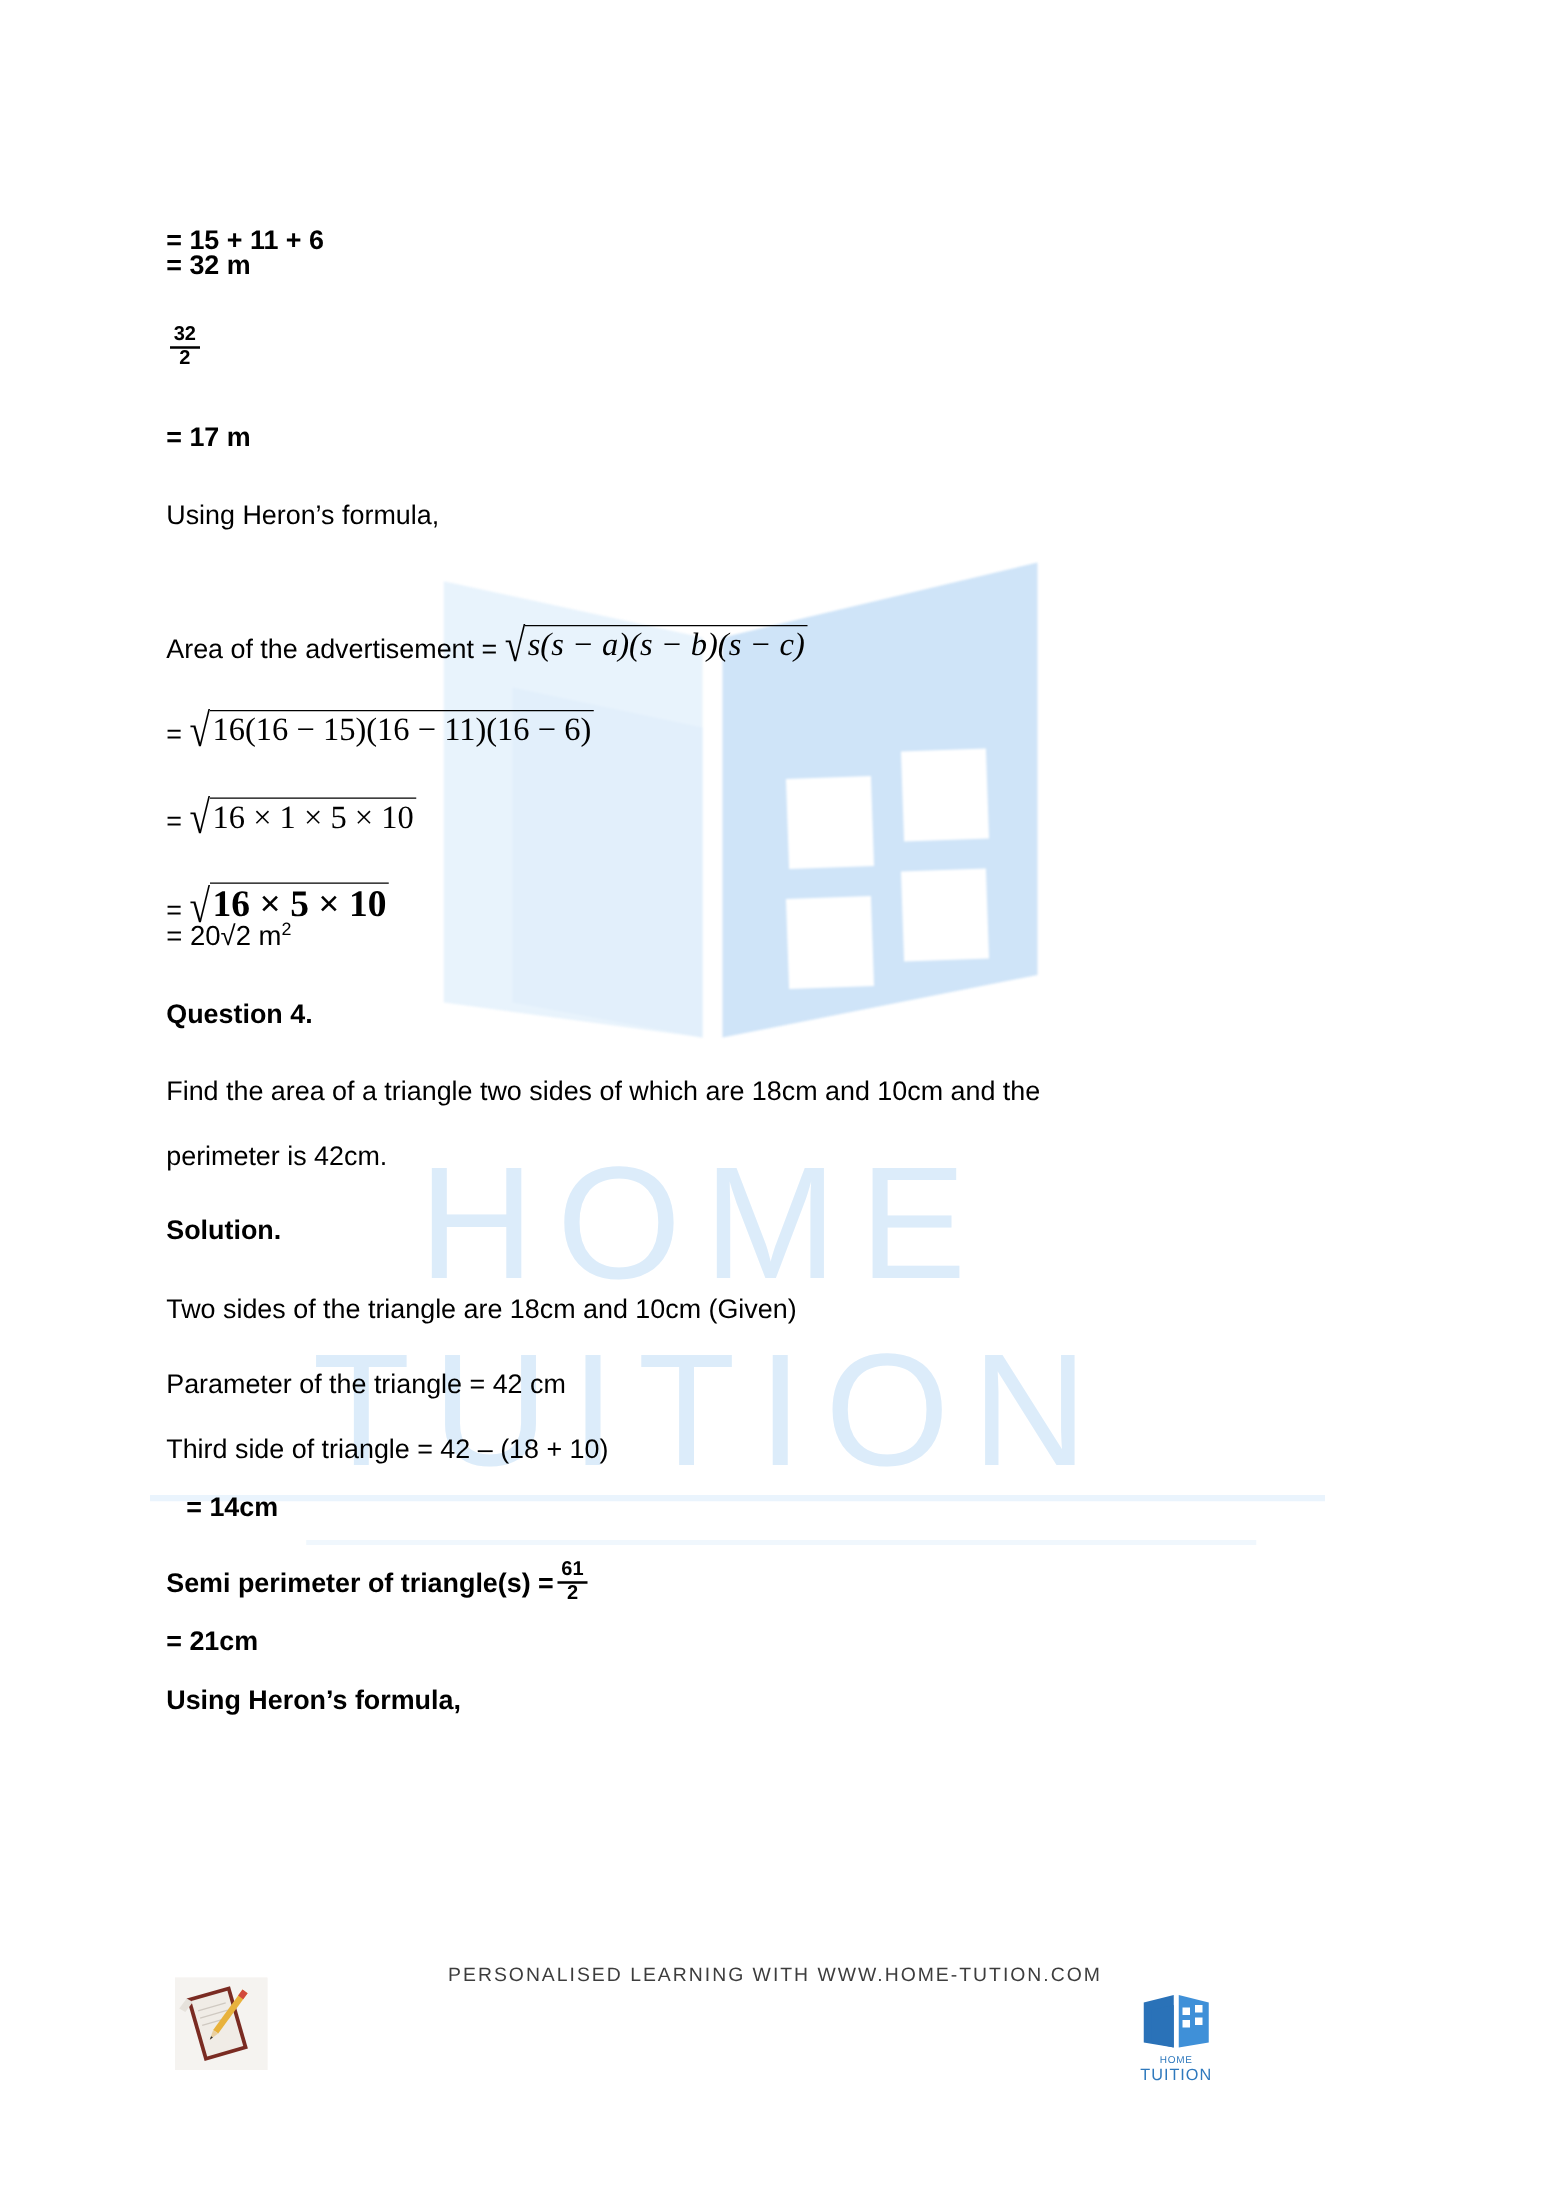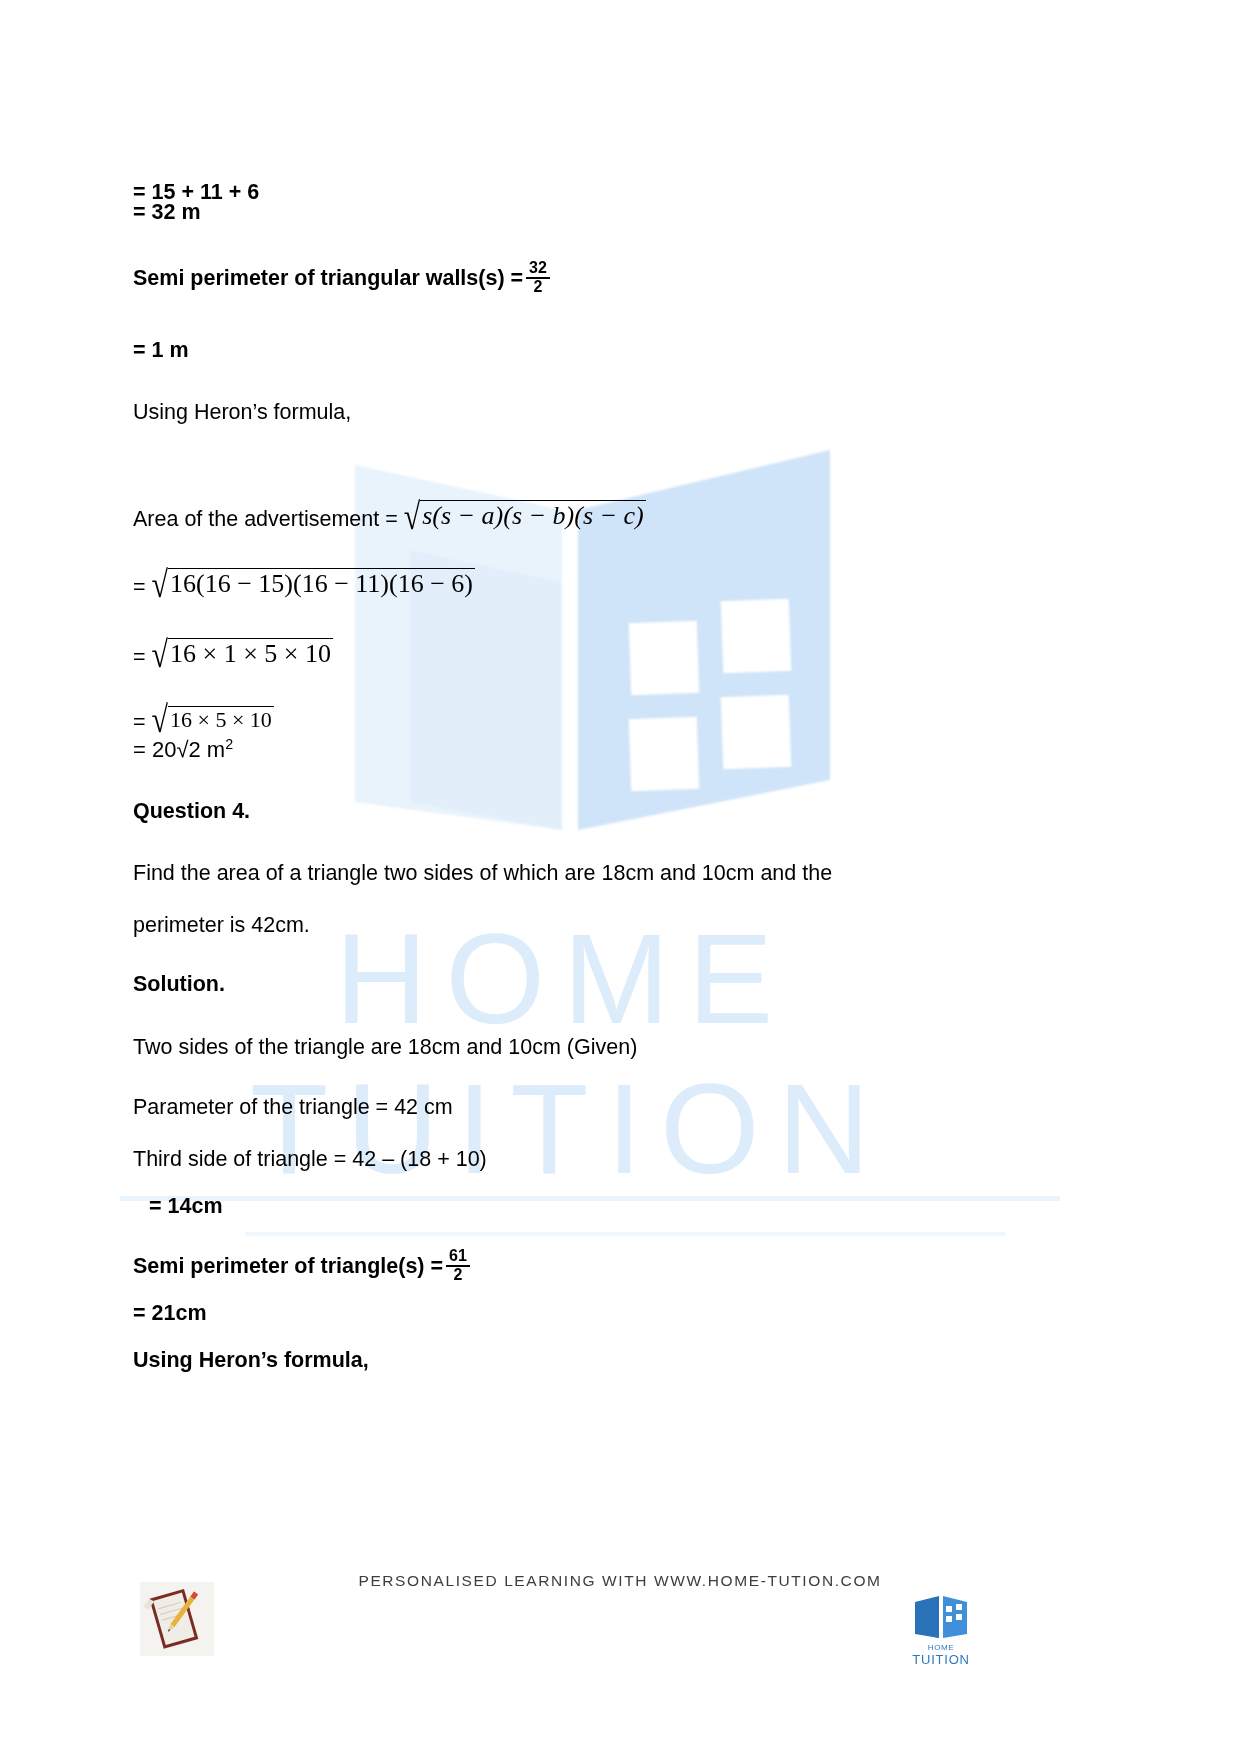--- a/index.html
+++ b/index.html
@@ -203,45 +203,45 @@
     <div class="wm-bar2"></div>
   </div>
 
   <div class="content">
 
     <div class="line bold" style="top:140px;margin-top:42px;">= 15 + 11 + 6</div>
 
     <div class="line bold" style="top:202px;">= 32 m</div>
 
     <div class="line bold" style="top:262px;">
-      <span>Semi perimeter of triangular walls(s) =</span><span class="frac"><span class="num">32</span><span class="den">2</span></span>
-    </div>
-
-    <div class="line bold" style="top:340px;">= 1 m</div>
+      <span class="frac"><span class="num">32</span><span class="den">2</span></span>
+    </div>
+
+    <div class="line bold" style="top:340px;">= 17 m</div>
 
     <div class="line" style="top:402px;">Using Heron’s formula,</div>
 
     <div class="line" style="top:466px;">
       <span>Area of the advertisement =</span>
       <span class="rad"><span class="sign">√</span><span class="body mi" style="font-size:26px;">s(s − a)(s − b)(s − c)</span></span>
     </div>
 
     <div class="line" style="top:534px;">
       <span>=</span>
       <span class="rad"><span class="sign">√</span><span class="body" style="font-size:26px;">16(16 − 15)(16 − 11)(16 − 6)</span></span>
     </div>
 
     <div class="line" style="top:604px;">
       <span>=</span>
       <span class="rad"><span class="sign">√</span><span class="body" style="font-size:26px;">16 × 1 × 5 × 10</span></span>
     </div>
 
     <div class="line" style="top:672px;">
       <span>=</span>
-      <span class="rad"><span class="sign">√</span><span class="body" style="font-size:22px;">16 × 5 × 10</span></span>
+      <span class="rad"><span class="sign">√</span><span class="body" style="font-size:30px;font-weight:bold;">16 × 5 × 10</span></span>
     </div>
 
     <div class="line" style="top:737px;font-size:22px;">
       <span>= 20√2 m</span><sup class="sq">2</sup>
     </div>
 
     <div class="line bold" style="top:801px;">Question 4.</div>
 
     <div class="line" style="top:863px;">Find the area of a triangle two sides of which are 18cm and 10cm and the</div>
     <div class="line" style="top:915px;text-align:center;">perimeter is 42cm.</div>

